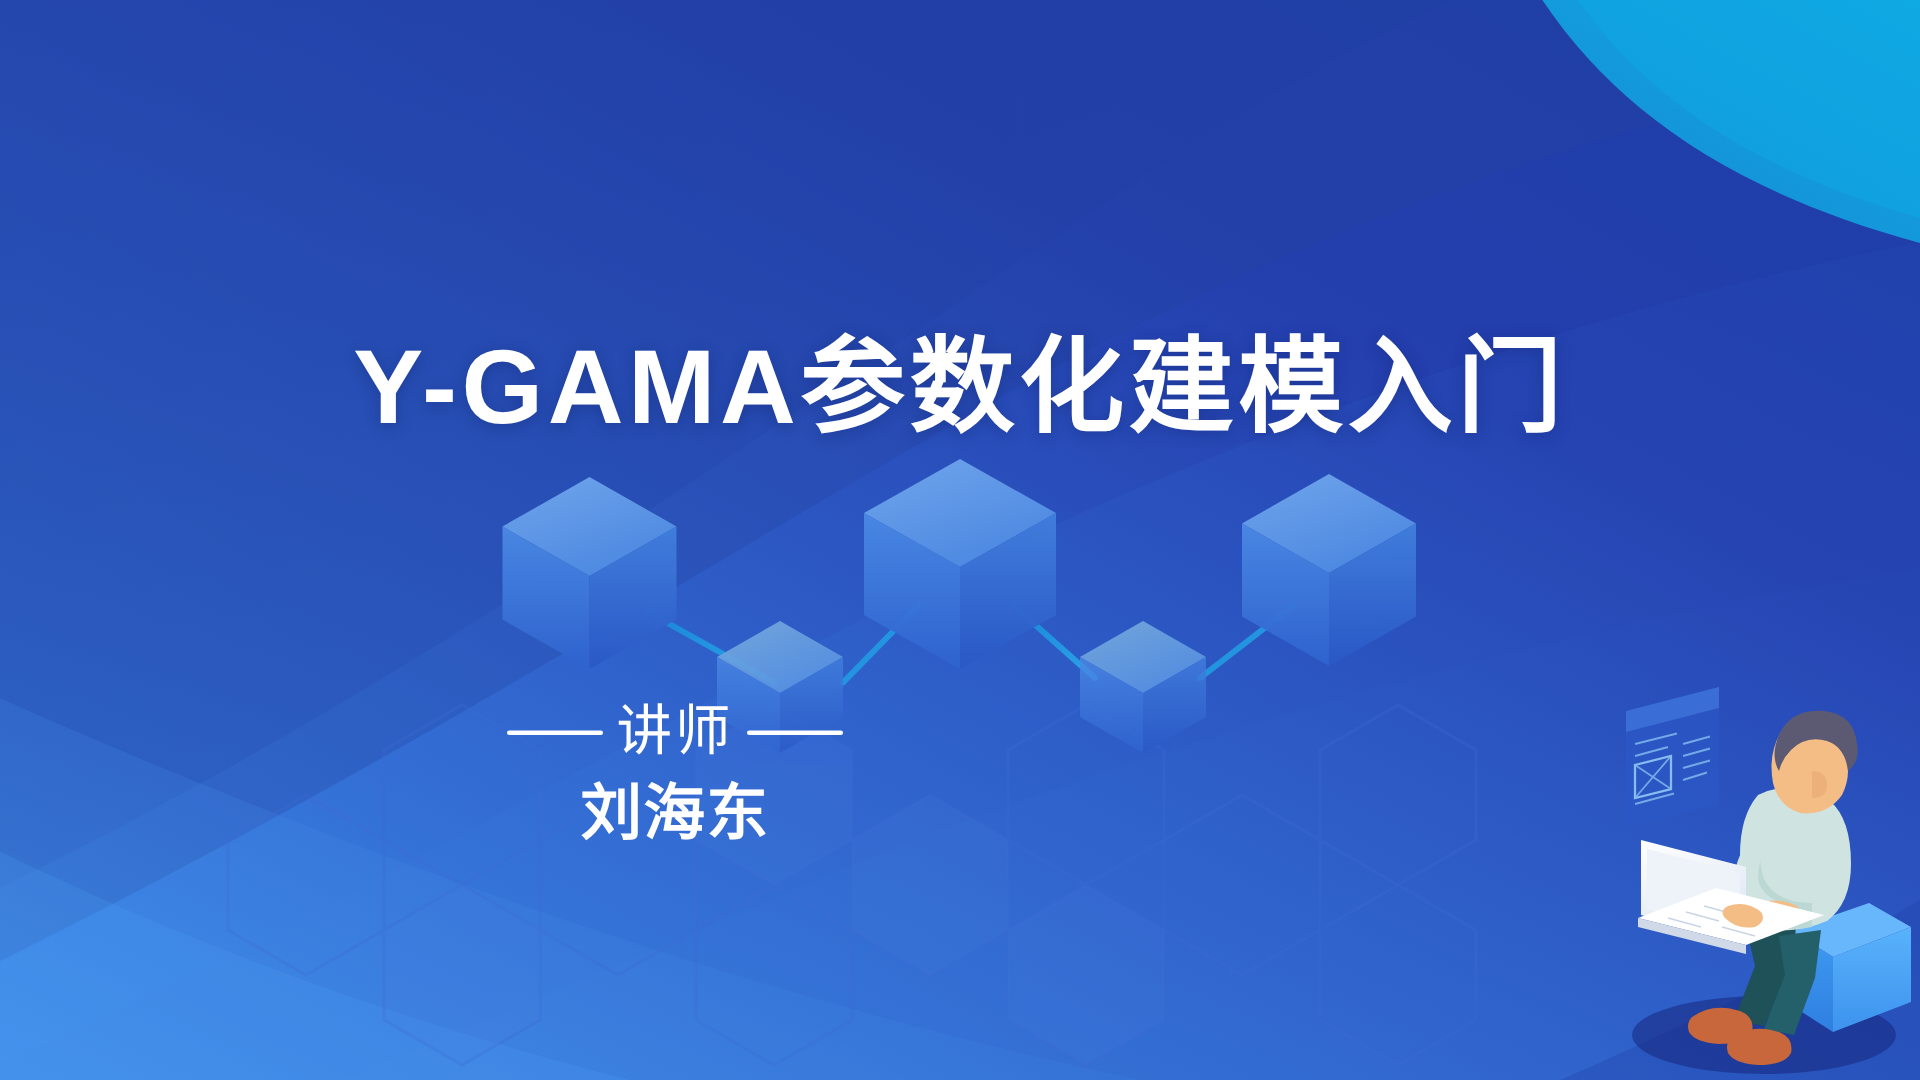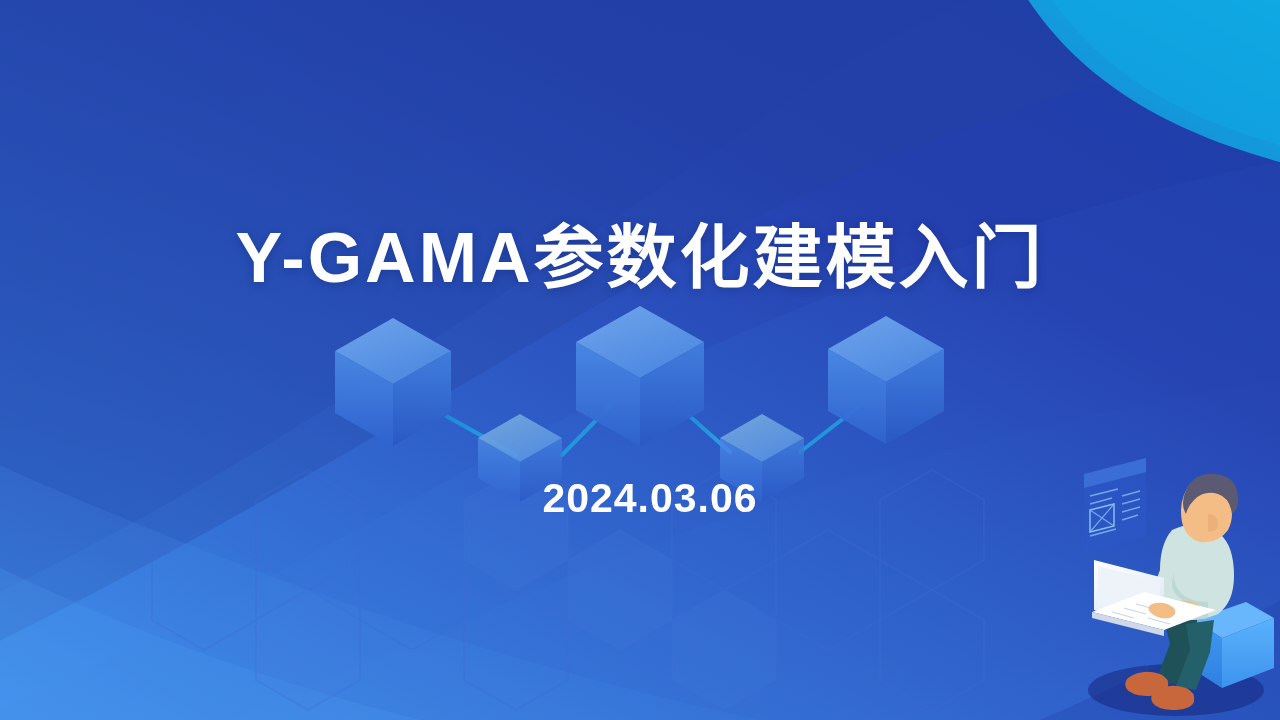--- a/index.html
+++ b/index.html
@@ -235,23 +235,30 @@
       <path d="M 944,349 l 0,62 l -58,33 l 0,-62 Z" fill="url(#cubeRight)"></path>
     </g>
   </svg>
 
   <div id="title-block">
     <span id="title-text">Y-GAMA参数化建模入门</span>
   </div>
 
   <div id="meta-block">
 
-
     <div class="meta-col">
-      <div class="meta-value">2024.03.06</div>
+      <div class="meta-head">
+        <span class="meta-rule"></span>
+        <span class="meta-label">讲师</span>
+        <span class="meta-rule"></span>
+      </div>
+      <div class="meta-value">刘海东</div>
+    </div>
+
+    <div class="meta-col">
     </div>
 
   </div>
 
   <div id="person-block">
     <svg id="person-svg" viewBox="0 0 216 268" width="216" height="268">
       <defs>
         <linearGradient id="seatL" x1="0" y1="0" x2="0" y2="1">
           <stop offset="0%" stop-color="#3f9bf2"></stop>
           <stop offset="100%" stop-color="#2f7fe0"></stop>

